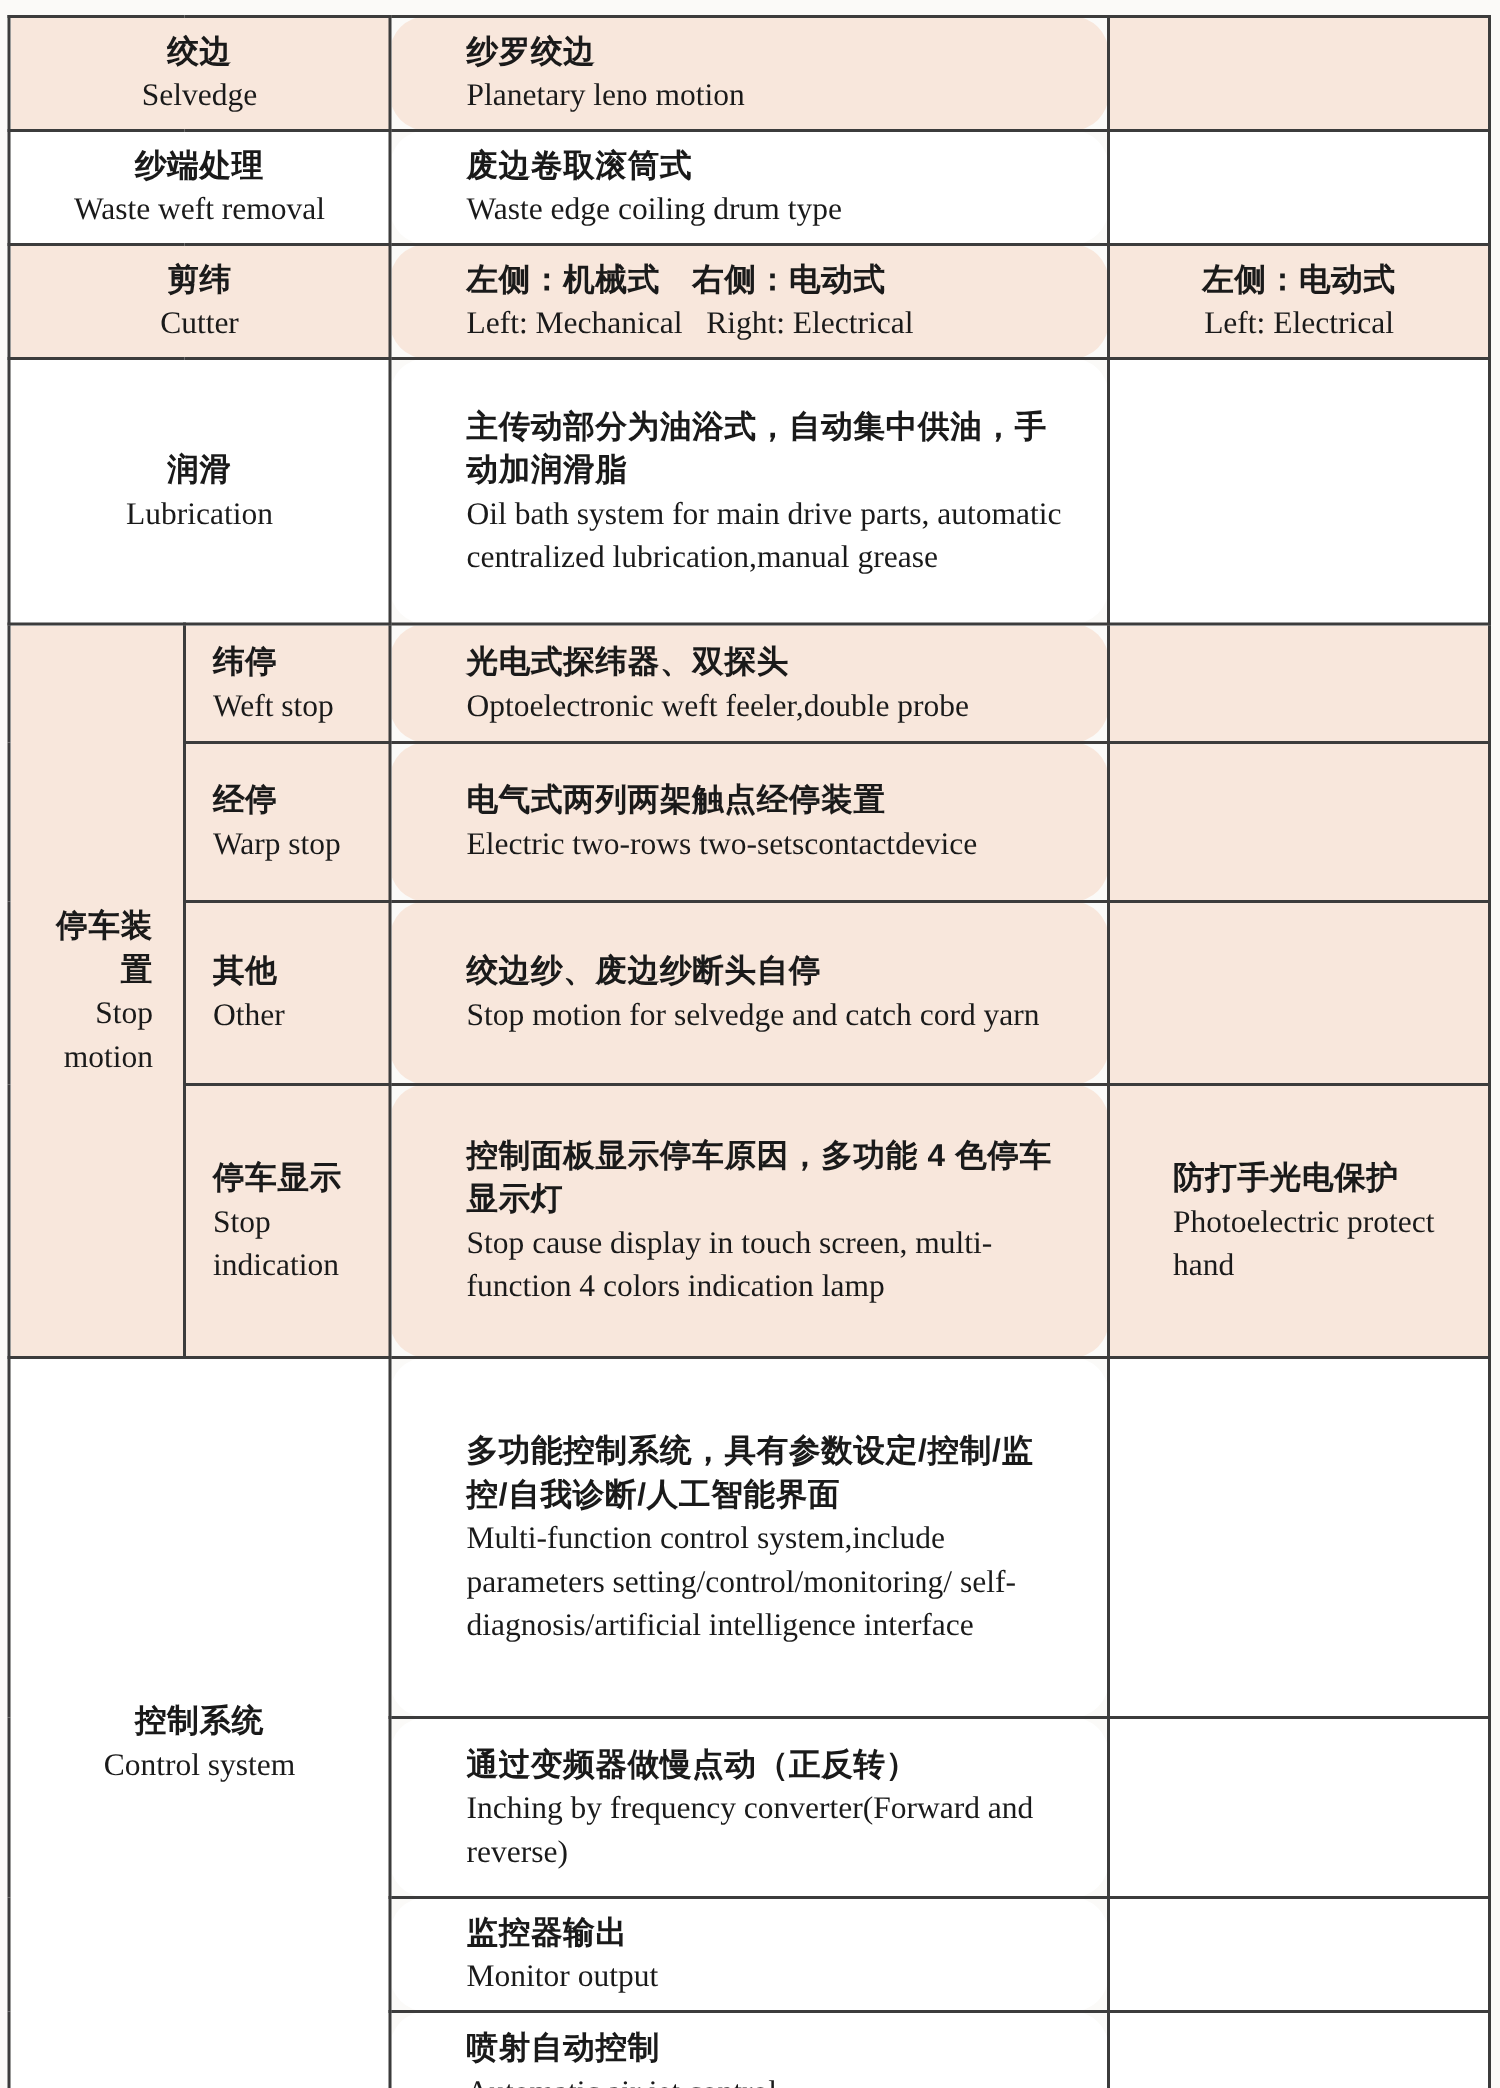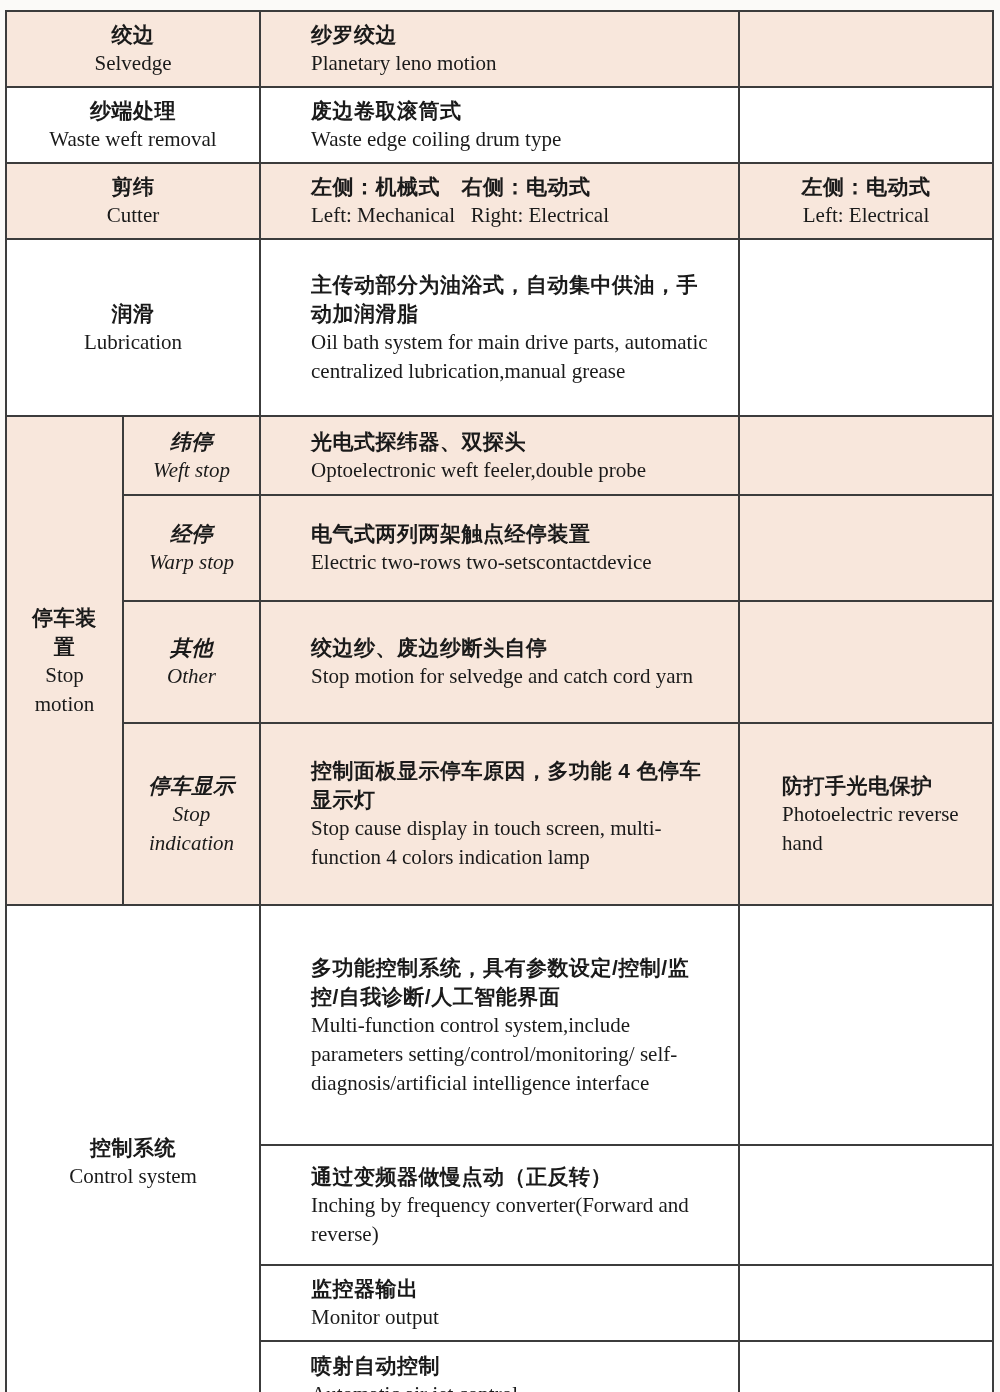--- a/index.html
+++ b/index.html
@@ -42,23 +42,23 @@
   }
   .en{
     font-family:"Liberation Serif","DejaVu Serif",serif;
     font-weight:400;
     font-size:21px;
     line-height:29px;
     color:var(--text);
     white-space:pre-wrap;
   }
   td.label-cell{text-align:center;padding:4px 8px;}
-  td.group-a{text-align:center;padding:4px 20px;}
-  td.sub-label{text-align:center;padding:4px 18px;font-style:italic;}
-  td.desc-cell{text-align:left;padding:8px 26px 8px 50px;}
+  td.group-a{text-align:right;padding:4px 20px;}
+  td.sub-label{padding:4px 18px;}
+  td.desc-cell{text-align:left;padding:8px 26px 8px 50px;border-radius:24px;}
   td.extra-cell{padding:4px 8px;}
   td.extra-left{text-align:left;padding:8px 18px 8px 42px;}
   td.extra-center{text-align:center;padding:4px 8px;}
   
   tr.r1{height:65px;}  tr.r2{height:73px;}  tr.r3{height:74px;}
   tr.r4{height:177px;} tr.r5{height:79px;}  tr.r6{height:106px;}
   tr.r7{height:122px;} tr.r8{height:182px;} tr.r9{height:240px;}
   tr.r10{height:120px;}tr.r11{height:60px;} tr.r12{height:78px;}
 </style>
 </head>
@@ -168,21 +168,21 @@
       <td class="sub-label">
         <div class="zh">停车显示</div>
         <div class="en">Stop indication</div>
       </td>
       <td class="desc-cell">
         <div class="zh">控制面板显示停车原因，多功能 4 色停车显示灯</div>
         <div class="en">Stop cause display in touch screen, multi-function 4 colors indication lamp</div>
       </td>
       <td class="extra-cell extra-left">
         <div class="zh">防打手光电保护</div>
-        <div class="en">Photoelectric reverse hand</div>
+        <div class="en">Photoelectric protect hand</div>
       </td>
     </tr>
 
     <tr class="white r9">
       <td rowspan="4" colspan="2" class="label-cell">
         <div class="zh">控制系统</div>
         <div class="en">Control system</div>
       </td>
       <td class="desc-cell">
         <div class="zh">多功能控制系统，具有参数设定/控制/监控/自我诊断/人工智能界面</div>

